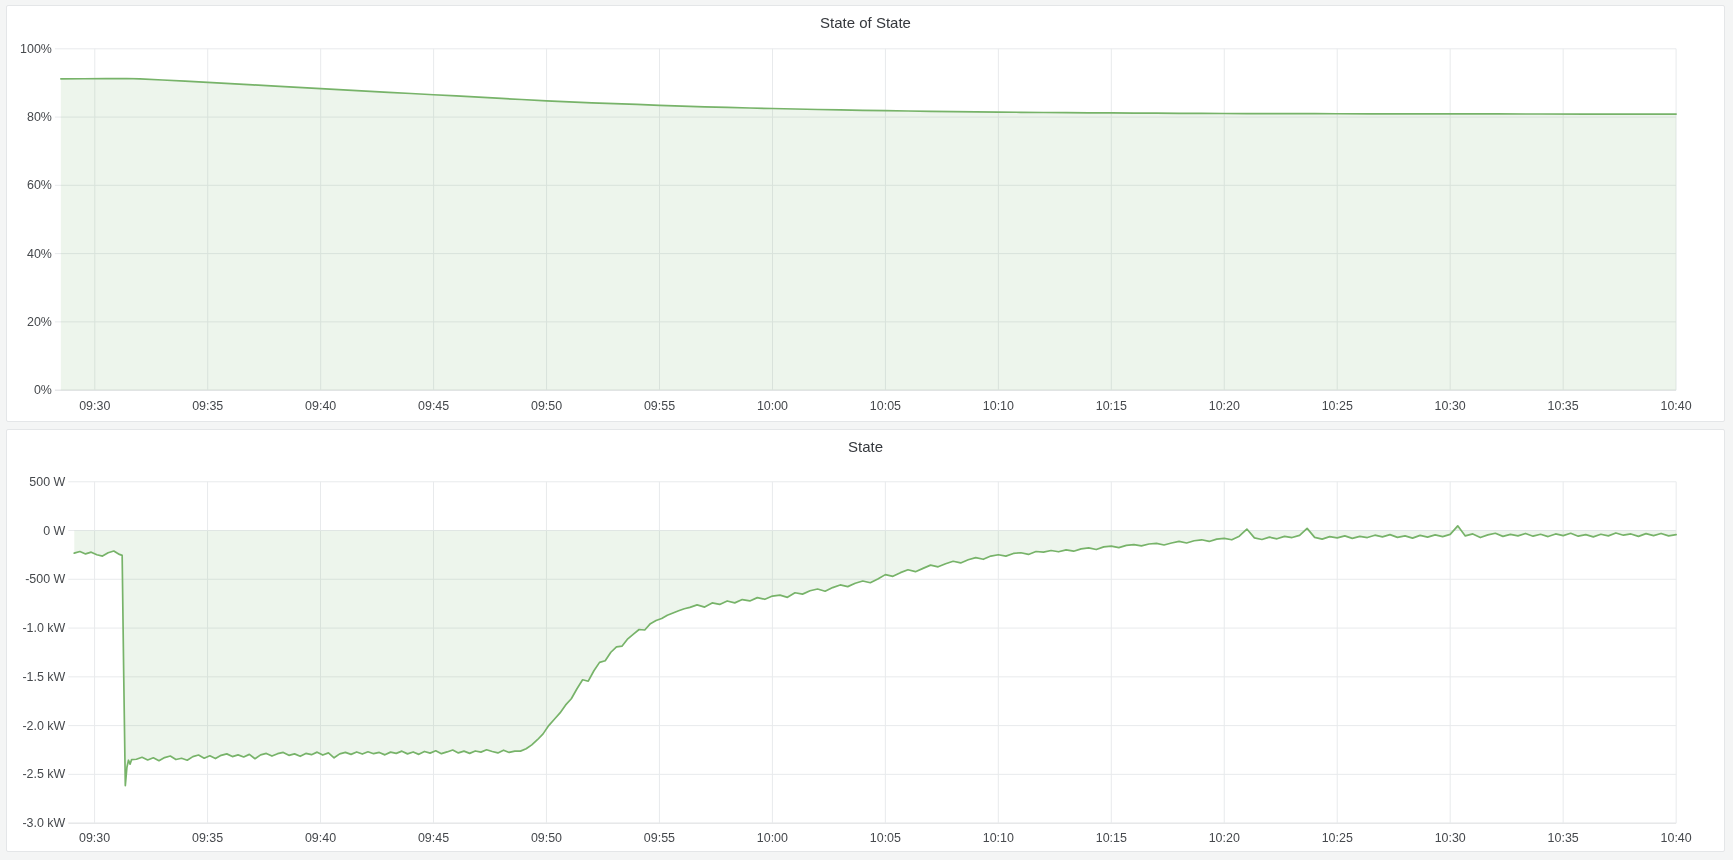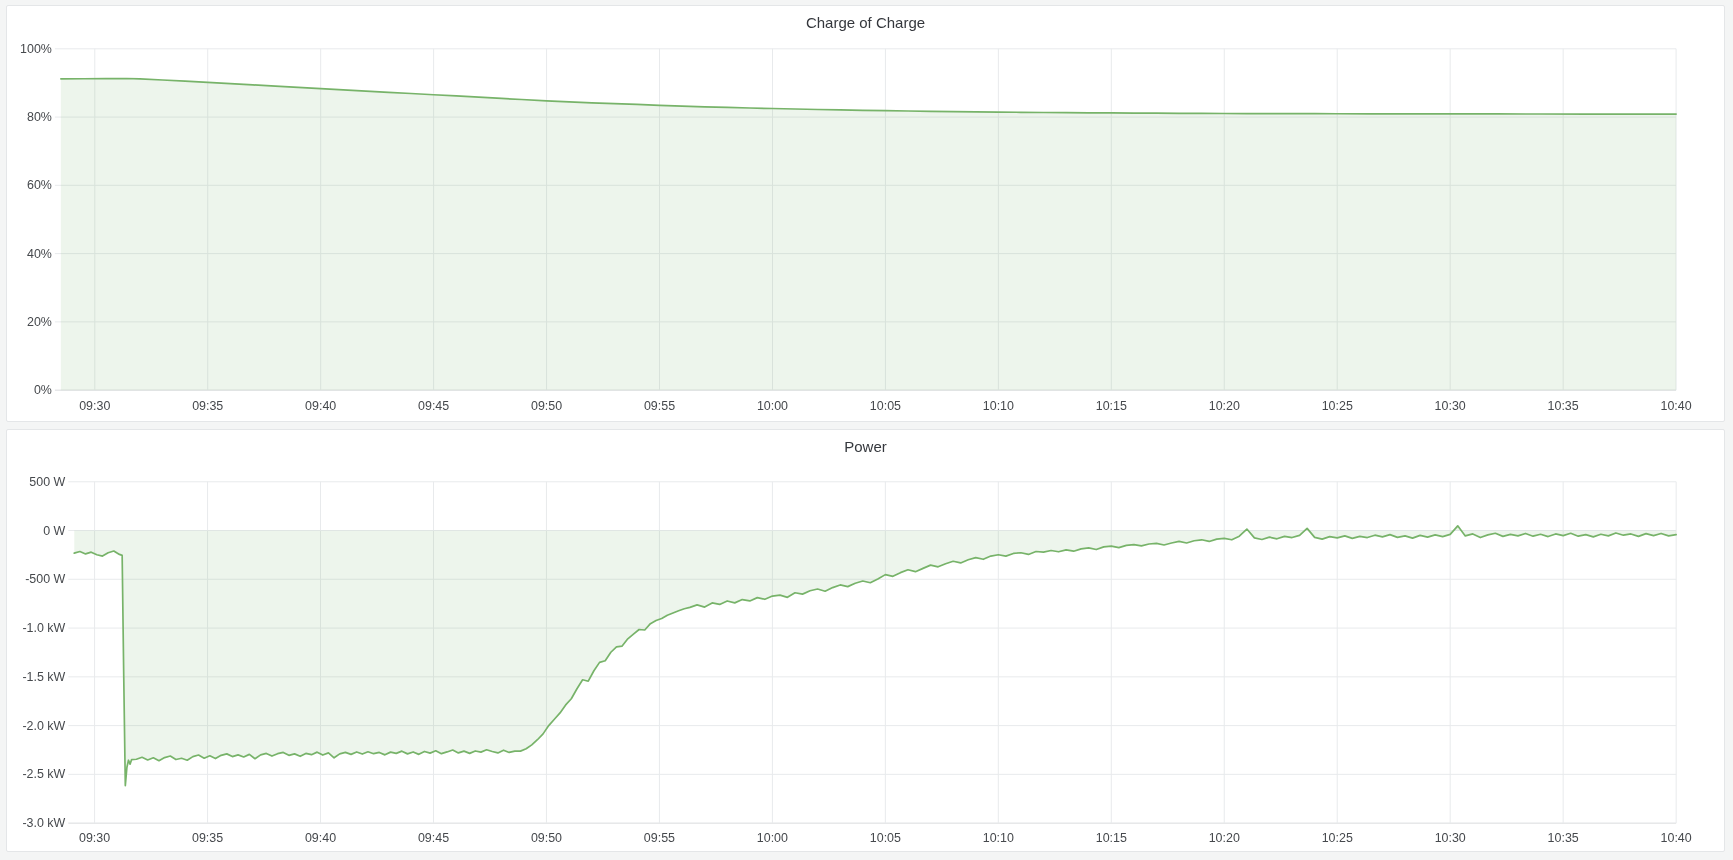--- a/index.html
+++ b/index.html
@@ -57,21 +57,21 @@
         <text x="1333.5104895104896" y="406" text-anchor="middle" class="tick-label">10:25</text>
         <line x1="1447.006993006993" y1="43" x2="1447.006993006993" y2="386" stroke="#e8eaec" stroke-width="1"></line>
         <text x="1447.006993006993" y="406" text-anchor="middle" class="tick-label">10:30</text>
         <line x1="1560.5034965034965" y1="43" x2="1560.5034965034965" y2="386" stroke="#e8eaec" stroke-width="1"></line>
         <text x="1560.5034965034965" y="406" text-anchor="middle" class="tick-label">10:35</text>
         <line x1="1674" y1="43" x2="1674" y2="386" stroke="#e8eaec" stroke-width="1"></line>
         <text x="1674" y="406" text-anchor="middle" class="tick-label">10:40</text>
         <path d="M51.00,73.18 L73.70,73.08 L96.40,72.94 L116.83,72.84 L130.45,73.18 L153.15,74.38 L175.85,75.58 L198.55,76.79 L221.24,77.99 L243.94,79.26 L266.64,80.49 L289.34,81.76 L312.04,82.99 L334.74,84.23 L357.44,85.46 L380.14,86.70 L402.84,87.93 L425.54,89.17 L448.24,90.40 L470.94,91.64 L493.64,92.87 L514.07,93.97 L539.03,95.31 L561.73,96.34 L584.43,97.26 L607.13,98.09 L629.83,98.84 L652.53,99.77 L675.23,100.56 L697.93,101.31 L720.63,101.93 L743.33,102.51 L766.03,103.02 L788.73,103.51 L811.43,103.99 L834.13,104.40 L856.83,104.81 L879.52,105.15 L902.22,105.49 L924.92,105.80 L947.62,106.08 L970.32,106.35 L993.02,106.59 L1015.72,106.80 L1038.42,107.00 L1061.12,107.18 L1083.82,107.35 L1106.52,107.48 L1129.22,107.62 L1151.92,107.72 L1174.62,107.83 L1197.31,107.93 L1220.01,108.00 L1242.71,108.07 L1265.41,108.14 L1288.11,108.20 L1310.81,108.24 L1333.51,108.27 L1367.56,108.34 L1401.61,108.38 L1447.01,108.44 L1492.41,108.48 L1537.80,108.51 L1583.20,108.55 L1628.60,108.58 L1674.00,108.62 L1674.00,386.00 L51.00,386.00 Z" fill="#77b369" fill-opacity="0.13" stroke="none"></path>
         <path d="M51.00,73.18 L73.70,73.08 L96.40,72.94 L116.83,72.84 L130.45,73.18 L153.15,74.38 L175.85,75.58 L198.55,76.79 L221.24,77.99 L243.94,79.26 L266.64,80.49 L289.34,81.76 L312.04,82.99 L334.74,84.23 L357.44,85.46 L380.14,86.70 L402.84,87.93 L425.54,89.17 L448.24,90.40 L470.94,91.64 L493.64,92.87 L514.07,93.97 L539.03,95.31 L561.73,96.34 L584.43,97.26 L607.13,98.09 L629.83,98.84 L652.53,99.77 L675.23,100.56 L697.93,101.31 L720.63,101.93 L743.33,102.51 L766.03,103.02 L788.73,103.51 L811.43,103.99 L834.13,104.40 L856.83,104.81 L879.52,105.15 L902.22,105.49 L924.92,105.80 L947.62,106.08 L970.32,106.35 L993.02,106.59 L1015.72,106.80 L1038.42,107.00 L1061.12,107.18 L1083.82,107.35 L1106.52,107.48 L1129.22,107.62 L1151.92,107.72 L1174.62,107.83 L1197.31,107.93 L1220.01,108.00 L1242.71,108.07 L1265.41,108.14 L1288.11,108.20 L1310.81,108.24 L1333.51,108.27 L1367.56,108.34 L1401.61,108.38 L1447.01,108.44 L1492.41,108.48 L1537.80,108.51 L1583.20,108.55 L1628.60,108.58 L1674.00,108.62" fill="none" stroke="#77b369" stroke-width="1.7" stroke-linejoin="round" stroke-linecap="round"></path>
       </svg>
-    <div class="panel-title">Charge of Charge</div>
+    <div class="panel-title">State of State</div>
   </div>
 
   <div class="panel" id="panel-power">
     <svg class="chart-svg" id="power-svg" xmlns="http://www.w3.org/2000/svg" viewBox="0 0 1719 423">
         <line x1="58.5" y1="52" x2="1674" y2="52" stroke="#e8eaec" stroke-width="1"></line>
         <text x="55.5" y="56" text-anchor="end" class="tick-label">500 W</text>
         <line x1="58.5" y1="101" x2="1674" y2="101" stroke="#e8eaec" stroke-width="1"></line>
         <text x="55.5" y="105" text-anchor="end" class="tick-label">0 W</text>
         <line x1="58.5" y1="150" x2="1674" y2="150" stroke="#e8eaec" stroke-width="1"></line>
         <text x="55.5" y="154" text-anchor="end" class="tick-label">-500 W</text>
@@ -111,16 +111,16 @@
         <text x="1333.4851904090267" y="414" text-anchor="middle" class="tick-label">10:25</text>
         <line x1="1446.990126939351" y1="52" x2="1446.990126939351" y2="395" stroke="#e8eaec" stroke-width="1"></line>
         <text x="1446.990126939351" y="414" text-anchor="middle" class="tick-label">10:30</text>
         <line x1="1560.4950634696756" y1="52" x2="1560.4950634696756" y2="395" stroke="#e8eaec" stroke-width="1"></line>
         <text x="1560.4950634696756" y="414" text-anchor="middle" class="tick-label">10:35</text>
         <line x1="1674" y1="52" x2="1674" y2="395" stroke="#e8eaec" stroke-width="1"></line>
         <text x="1674" y="414" text-anchor="middle" class="tick-label">10:40</text>
         <path d="M64.50,123.74 L70.18,122.07 L75.85,124.52 L81.53,122.76 L87.20,125.30 L92.88,126.68 L98.55,123.34 L104.23,121.58 L109.90,125.01 L112.63,125.99 L114.22,248.00 L115.80,357.27 L117.39,339.14 L118.98,331.79 L120.57,335.71 L122.16,331.10 L126.93,330.81 L132.60,328.85 L138.28,331.50 L143.95,329.34 L149.63,332.28 L155.30,329.14 L160.98,327.58 L166.65,331.10 L172.33,329.83 L178.00,331.79 L183.68,328.16 L189.36,326.60 L195.03,329.83 L200.71,327.38 L206.38,330.12 L212.06,326.89 L217.73,325.42 L223.41,328.16 L229.08,326.40 L234.76,328.56 L240.43,325.91 L246.11,330.32 L251.78,326.40 L257.46,324.93 L263.13,327.58 L268.81,325.22 L274.48,323.95 L280.16,326.89 L285.83,325.42 L291.51,327.87 L297.19,324.93 L302.86,326.20 L308.54,323.66 L314.21,326.60 L319.89,324.44 L325.56,329.34 L331.24,325.42 L336.91,323.95 L342.59,325.91 L348.26,323.46 L353.94,325.62 L359.61,323.26 L365.29,325.22 L370.96,323.95 L376.64,326.40 L382.31,323.66 L387.99,324.93 L393.66,322.68 L399.34,325.42 L405.01,323.46 L410.69,325.91 L416.37,322.97 L422.04,324.64 L427.72,322.28 L433.39,325.22 L439.07,323.46 L444.74,321.50 L450.42,324.44 L456.09,322.68 L461.77,324.93 L467.44,322.48 L473.12,323.66 L478.79,321.30 L484.47,323.07 L490.14,324.44 L495.82,321.70 L501.49,323.95 L507.17,322.68 L512.84,322.68 L518.52,320.32 L524.19,316.40 L529.87,311.21 L535.55,305.33 L541.22,297.00 L546.90,290.63 L552.57,284.26 L558.25,276.22 L563.92,270.05 L569.60,259.96 L575.27,250.94 L580.95,252.41 L586.62,241.92 L592.30,233.50 L597.97,231.83 L603.65,223.30 L609.32,217.82 L615.00,217.13 L620.67,209.78 L626.35,205.08 L632.02,200.47 L637.70,200.96 L643.38,194.59 L649.05,191.36 L654.73,189.40 L660.40,186.06 L666.08,183.81 L671.75,181.56 L677.43,179.60 L683.10,178.22 L690.29,175.68 L697.86,177.93 L705.43,173.72 L712.99,175.28 L720.56,171.76 L728.13,173.72 L735.69,170.38 L743.26,171.76 L750.83,168.42 L758.39,170.09 L765.96,166.86 L773.53,165.88 L781.09,168.13 L788.66,163.52 L796.23,164.90 L803.80,161.56 L811.36,159.80 L818.93,161.96 L826.50,158.33 L834.06,155.68 L841.63,157.35 L849.20,153.92 L856.76,151.76 L864.33,153.43 L871.90,149.80 L879.46,145.30 L887.03,147.06 L894.60,143.34 L902.17,140.40 L909.73,142.36 L917.30,139.02 L924.87,135.79 L932.43,137.46 L940.00,134.32 L947.57,131.87 L955.13,133.54 L962.70,130.40 L970.27,128.24 L977.83,129.91 L985.40,126.68 L992.97,125.30 L1000.54,126.68 L1008.10,124.03 L1015.67,123.34 L1023.24,125.01 L1030.80,122.07 L1038.37,122.76 L1045.94,121.09 L1053.50,122.36 L1061.07,120.40 L1068.64,121.78 L1076.20,119.42 L1083.77,118.44 L1091.34,120.11 L1098.90,117.46 L1106.47,116.68 L1114.04,118.15 L1121.61,115.90 L1129.17,115.21 L1136.74,116.48 L1144.31,114.52 L1151.87,113.94 L1159.44,115.50 L1167.01,113.54 L1174.57,111.98 L1182.14,113.54 L1189.71,111.29 L1197.27,110.31 L1204.84,111.98 L1212.41,109.62 L1219.98,108.84 L1227.54,110.31 L1235.11,106.68 L1242.68,99.53 L1250.24,108.35 L1257.81,110.02 L1265.38,107.66 L1272.94,109.33 L1280.51,106.88 L1288.08,108.06 L1295.64,105.90 L1303.21,98.84 L1310.78,107.86 L1318.35,109.62 L1325.91,107.08 L1333.48,108.35 L1341.05,106.39 L1348.61,108.84 L1356.18,106.88 L1363.75,108.06 L1371.31,105.70 L1378.88,107.37 L1386.45,105.12 L1394.01,107.86 L1401.58,106.39 L1409.15,108.64 L1416.72,105.90 L1424.28,107.66 L1431.85,105.41 L1439.42,107.08 L1446.98,104.92 L1454.55,96.30 L1462.12,106.39 L1469.68,104.43 L1477.25,108.06 L1484.82,105.41 L1492.38,103.74 L1499.95,106.88 L1507.52,104.92 L1515.09,106.39 L1522.65,103.94 L1530.22,106.68 L1537.79,104.72 L1545.35,107.08 L1552.92,104.43 L1560.49,106.10 L1568.05,103.74 L1575.62,106.68 L1583.19,105.12 L1590.75,107.37 L1598.32,104.72 L1605.89,106.39 L1613.46,103.45 L1621.02,105.70 L1628.59,104.43 L1636.16,106.88 L1643.72,104.14 L1651.29,106.10 L1658.86,103.94 L1666.42,106.39 L1673.99,105.12 L1673.99,101.00 L64.50,101.00 Z" fill="#77b369" fill-opacity="0.13" stroke="none"></path>
         <path d="M64.50,123.74 L70.18,122.07 L75.85,124.52 L81.53,122.76 L87.20,125.30 L92.88,126.68 L98.55,123.34 L104.23,121.58 L109.90,125.01 L112.63,125.99 L114.22,248.00 L115.80,357.27 L117.39,339.14 L118.98,331.79 L120.57,335.71 L122.16,331.10 L126.93,330.81 L132.60,328.85 L138.28,331.50 L143.95,329.34 L149.63,332.28 L155.30,329.14 L160.98,327.58 L166.65,331.10 L172.33,329.83 L178.00,331.79 L183.68,328.16 L189.36,326.60 L195.03,329.83 L200.71,327.38 L206.38,330.12 L212.06,326.89 L217.73,325.42 L223.41,328.16 L229.08,326.40 L234.76,328.56 L240.43,325.91 L246.11,330.32 L251.78,326.40 L257.46,324.93 L263.13,327.58 L268.81,325.22 L274.48,323.95 L280.16,326.89 L285.83,325.42 L291.51,327.87 L297.19,324.93 L302.86,326.20 L308.54,323.66 L314.21,326.60 L319.89,324.44 L325.56,329.34 L331.24,325.42 L336.91,323.95 L342.59,325.91 L348.26,323.46 L353.94,325.62 L359.61,323.26 L365.29,325.22 L370.96,323.95 L376.64,326.40 L382.31,323.66 L387.99,324.93 L393.66,322.68 L399.34,325.42 L405.01,323.46 L410.69,325.91 L416.37,322.97 L422.04,324.64 L427.72,322.28 L433.39,325.22 L439.07,323.46 L444.74,321.50 L450.42,324.44 L456.09,322.68 L461.77,324.93 L467.44,322.48 L473.12,323.66 L478.79,321.30 L484.47,323.07 L490.14,324.44 L495.82,321.70 L501.49,323.95 L507.17,322.68 L512.84,322.68 L518.52,320.32 L524.19,316.40 L529.87,311.21 L535.55,305.33 L541.22,297.00 L546.90,290.63 L552.57,284.26 L558.25,276.22 L563.92,270.05 L569.60,259.96 L575.27,250.94 L580.95,252.41 L586.62,241.92 L592.30,233.50 L597.97,231.83 L603.65,223.30 L609.32,217.82 L615.00,217.13 L620.67,209.78 L626.35,205.08 L632.02,200.47 L637.70,200.96 L643.38,194.59 L649.05,191.36 L654.73,189.40 L660.40,186.06 L666.08,183.81 L671.75,181.56 L677.43,179.60 L683.10,178.22 L690.29,175.68 L697.86,177.93 L705.43,173.72 L712.99,175.28 L720.56,171.76 L728.13,173.72 L735.69,170.38 L743.26,171.76 L750.83,168.42 L758.39,170.09 L765.96,166.86 L773.53,165.88 L781.09,168.13 L788.66,163.52 L796.23,164.90 L803.80,161.56 L811.36,159.80 L818.93,161.96 L826.50,158.33 L834.06,155.68 L841.63,157.35 L849.20,153.92 L856.76,151.76 L864.33,153.43 L871.90,149.80 L879.46,145.30 L887.03,147.06 L894.60,143.34 L902.17,140.40 L909.73,142.36 L917.30,139.02 L924.87,135.79 L932.43,137.46 L940.00,134.32 L947.57,131.87 L955.13,133.54 L962.70,130.40 L970.27,128.24 L977.83,129.91 L985.40,126.68 L992.97,125.30 L1000.54,126.68 L1008.10,124.03 L1015.67,123.34 L1023.24,125.01 L1030.80,122.07 L1038.37,122.76 L1045.94,121.09 L1053.50,122.36 L1061.07,120.40 L1068.64,121.78 L1076.20,119.42 L1083.77,118.44 L1091.34,120.11 L1098.90,117.46 L1106.47,116.68 L1114.04,118.15 L1121.61,115.90 L1129.17,115.21 L1136.74,116.48 L1144.31,114.52 L1151.87,113.94 L1159.44,115.50 L1167.01,113.54 L1174.57,111.98 L1182.14,113.54 L1189.71,111.29 L1197.27,110.31 L1204.84,111.98 L1212.41,109.62 L1219.98,108.84 L1227.54,110.31 L1235.11,106.68 L1242.68,99.53 L1250.24,108.35 L1257.81,110.02 L1265.38,107.66 L1272.94,109.33 L1280.51,106.88 L1288.08,108.06 L1295.64,105.90 L1303.21,98.84 L1310.78,107.86 L1318.35,109.62 L1325.91,107.08 L1333.48,108.35 L1341.05,106.39 L1348.61,108.84 L1356.18,106.88 L1363.75,108.06 L1371.31,105.70 L1378.88,107.37 L1386.45,105.12 L1394.01,107.86 L1401.58,106.39 L1409.15,108.64 L1416.72,105.90 L1424.28,107.66 L1431.85,105.41 L1439.42,107.08 L1446.98,104.92 L1454.55,96.30 L1462.12,106.39 L1469.68,104.43 L1477.25,108.06 L1484.82,105.41 L1492.38,103.74 L1499.95,106.88 L1507.52,104.92 L1515.09,106.39 L1522.65,103.94 L1530.22,106.68 L1537.79,104.72 L1545.35,107.08 L1552.92,104.43 L1560.49,106.10 L1568.05,103.74 L1575.62,106.68 L1583.19,105.12 L1590.75,107.37 L1598.32,104.72 L1605.89,106.39 L1613.46,103.45 L1621.02,105.70 L1628.59,104.43 L1636.16,106.88 L1643.72,104.14 L1651.29,106.10 L1658.86,103.94 L1666.42,106.39 L1673.99,105.12" fill="none" stroke="#77b369" stroke-width="1.7" stroke-linejoin="round" stroke-linecap="round"></path>
       </svg>
-    <div class="panel-title">Power</div>
+    <div class="panel-title">State</div>
   </div>
 
 </div>
 
 </body></html>

